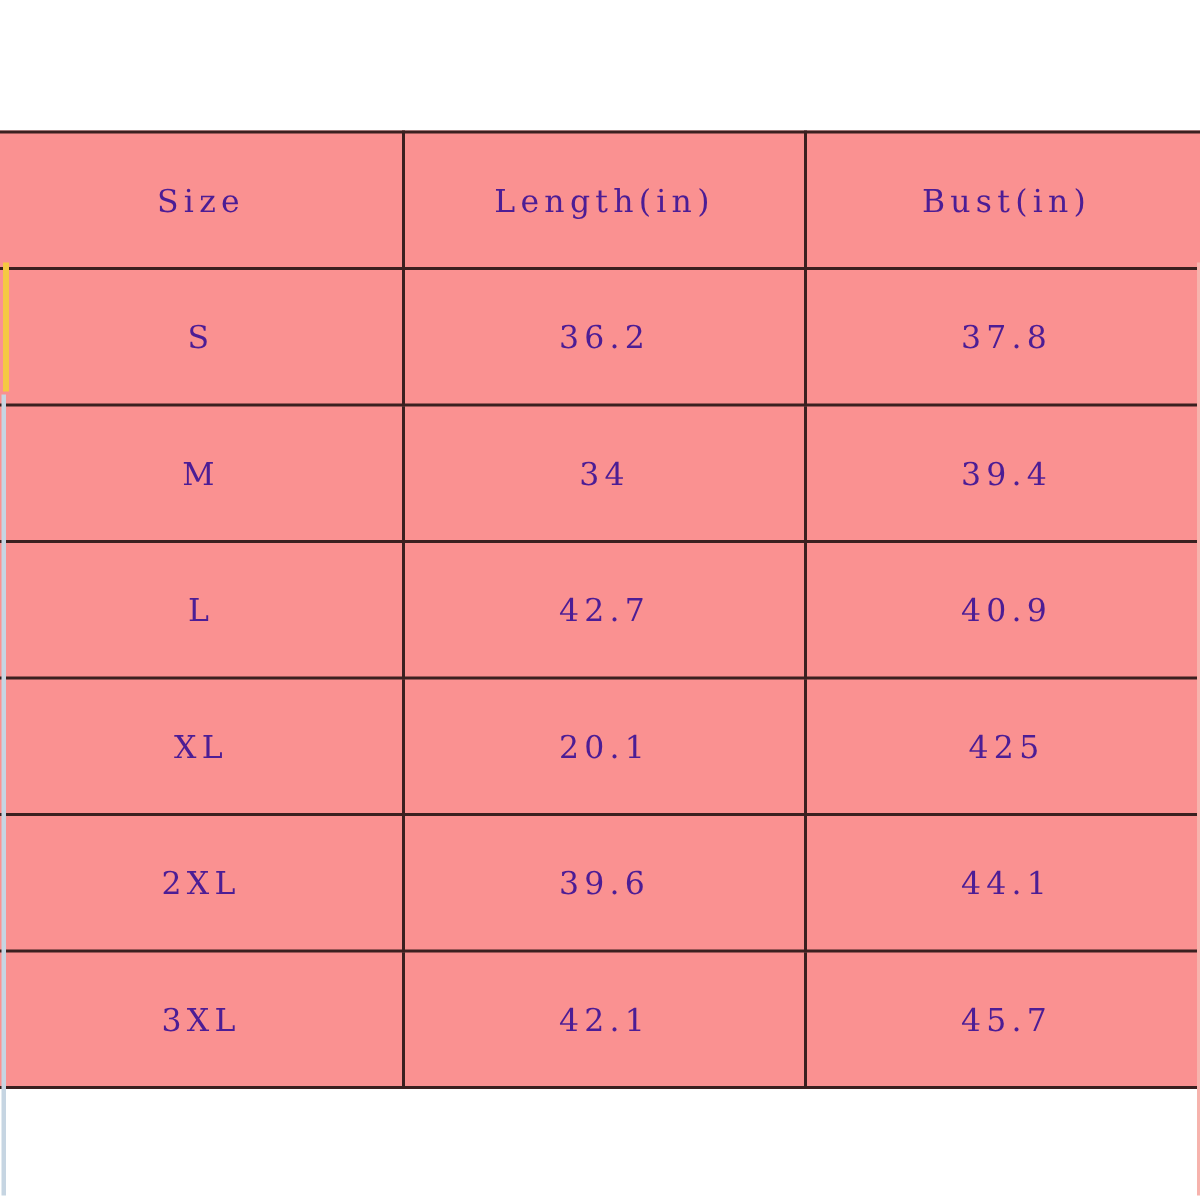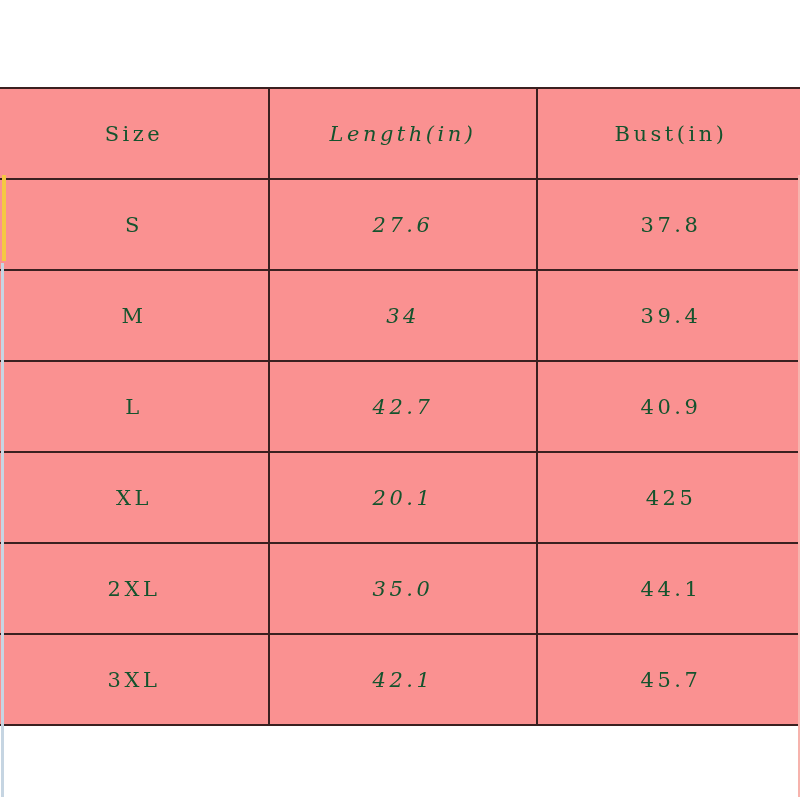--- a/index.html
+++ b/index.html
@@ -30,35 +30,35 @@
     border-collapse: collapse;
     table-layout: fixed;
     background: #fa9191;
   }
 
   table.size-table td {
     border: 2px solid #3a2020;
     background: #fa9191;
     text-align: center;
     vertical-align: middle;
-    color: #14532d;
+    color: #4c1d95;
     font-family: "DejaVu Serif", "Liberation Serif", serif;
     font-size: 21px;
     letter-spacing: 3.5px;
     padding: 0;
     height: 89px;
     white-space: pre;
   }
 
   
   table.size-table tr > td:first-child { border-left: none; }
   table.size-table tr > td:last-child  { border-right: none; }
 
   .col-size   { width: 268px; }
-  .col-length { width: 266px; font-style: italic; }
+  .col-length { width: 266px; }
   .col-bust   { width: 266px; }
 
   .header-row td {
     font-size: 21px;
     letter-spacing: 3.5px;
   }
 
   
   .edge-accent-top {
     position: absolute;
@@ -101,21 +101,21 @@
     <tbody>
 
       <tr class="header-row">
         <td class="col-size">Size</td>
         <td class="col-length">Length(in)</td>
         <td class="col-bust">Bust(in)</td>
       </tr>
 
       <tr>
         <td class="col-size">S</td>
-        <td class="col-length">27.6</td>
+        <td class="col-length">36.2</td>
         <td class="col-bust">37.8</td>
       </tr>
 
       <tr>
         <td class="col-size">M</td>
         <td class="col-length">34</td>
         <td class="col-bust">39.4</td>
       </tr>
 
       <tr>
@@ -125,21 +125,21 @@
       </tr>
 
       <tr>
         <td class="col-size">XL</td>
         <td class="col-length">20.1</td>
         <td class="col-bust">425</td>
       </tr>
 
       <tr>
         <td class="col-size">2XL</td>
-        <td class="col-length">35.0</td>
+        <td class="col-length">39.6</td>
         <td class="col-bust">44.1</td>
       </tr>
 
       <tr>
         <td class="col-size">3XL</td>
         <td class="col-length">42.1</td>
         <td class="col-bust">45.7</td>
       </tr>
 
     </tbody>

